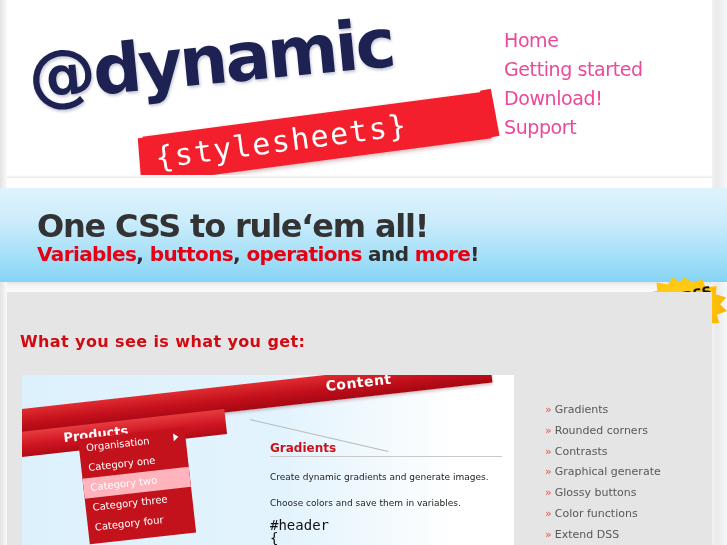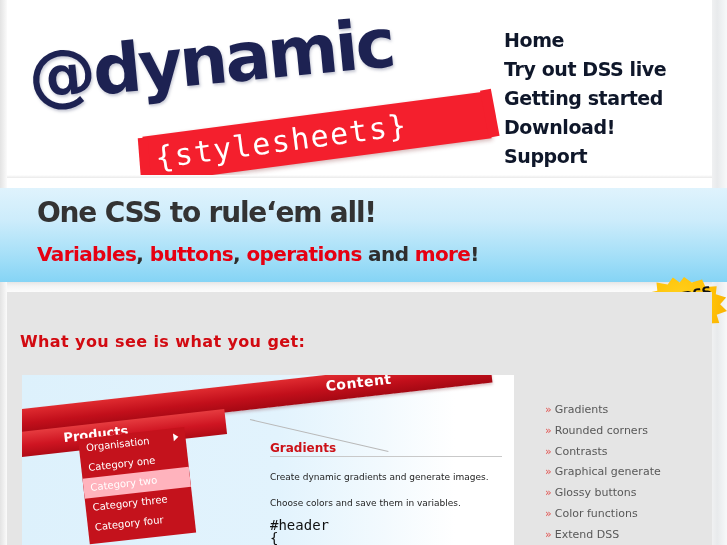--- a/index.html
+++ b/index.html
@@ -108,45 +108,45 @@
 
   
   #nav {
     position: absolute;
     left: 497px; top: 26px;
     width: 200px;
   }
   .nav-item {
     display: block;
     font-family: "DejaVu Sans", sans-serif;
-    font-weight: bold;
+    font-weight: normal;
     font-size: 19px;
     line-height: 29px;
-    color: #0f172a;
+    color: #ec4899;
     text-decoration: none;
     letter-spacing: -0.4px;
     white-space: nowrap;
     cursor: pointer;
   }
 
   
   #banner {
     position: absolute;
     left: 0px; top: 188px;
     width: 727px;
     height: 94px;
     background: linear-gradient(to bottom, #dff3fd 0%, #ccecfb 35%, #a7e0f8 70%, #85d4f5 100%);
     overflow: hidden;
   }
   #banner-line1 {
     position: absolute;
-    left: 37px; top: 8px;
-    font-family: "DejaVu Sans", sans-serif;
-    font-weight: bold;
-    font-size: 28px;
+    left: 37px; top: 19px;
+    font-family: "DejaVu Sans", sans-serif;
+    font-weight: bold;
+    font-size: 32px;
     letter-spacing: -1.2px;
     color: #333333;
     white-space: nowrap;
   }
   #banner-line2 {
     position: absolute;
     left: 37px; top: 54px;
     font-family: "DejaVu Sans", sans-serif;
     font-weight: bold;
     font-size: 20px;
@@ -364,21 +364,20 @@
 
     <div id="logo">
       <div id="logo-dynamic">@dynamic</div>
       <div id="logo-tape">
         <div id="logo-stylesheets">{stylesheets}</div>
       </div>
     </div>
 
     <nav id="nav">
       <a class="nav-item">Home</a>
-      <a class="nav-item">Try out DSS live</a>
       <a class="nav-item">Getting started</a>
       <a class="nav-item">Download!</a>
       <a class="nav-item">Support</a>
     </nav>
   </div>
   <div id="header-bottom-rule"></div>
 
   <div id="banner">
     <div id="banner-line1">One CSS to rule‘em all!</div>
     <div id="banner-line2"><span class="hl">Variables</span><span>, </span><span class="hl">buttons</span><span>, </span><span class="hl">operations</span><span> and </span><span class="hl">more</span><span>!</span></div>

